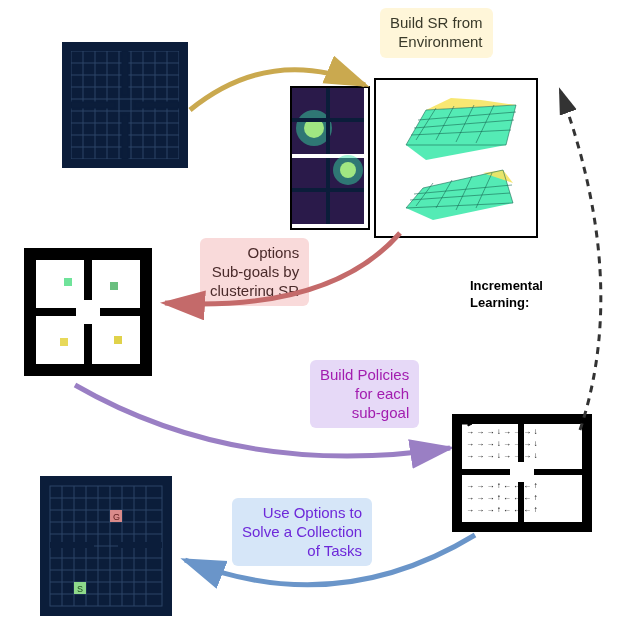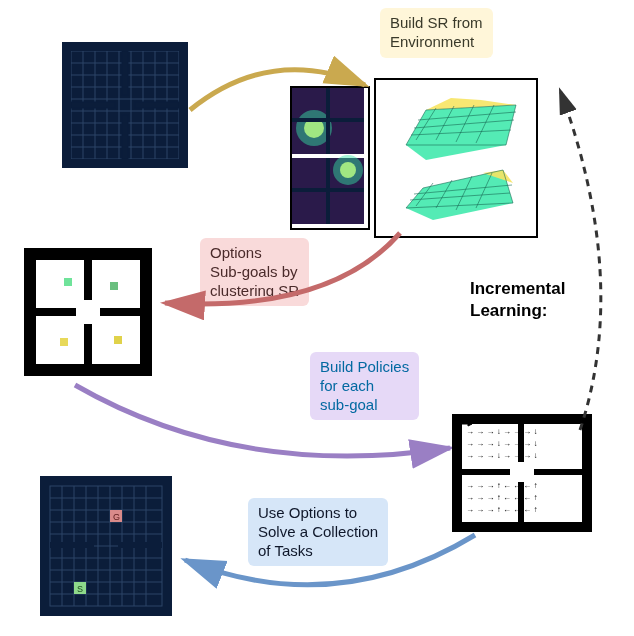--- a/index.html
+++ b/index.html
@@ -1,19 +1,19 @@
 <!DOCTYPE html>
 <html><head>
 <meta charset="utf-8">
 <style>
   body{margin:0;padding:0;width:634px;height:636px;background:#fff;font-family:Arial,Helvetica,sans-serif;position:relative;overflow:hidden}
-  .label{position:absolute;padding:6px 10px;border-radius:6px;font-size:15px;text-align:left;line-height:1.25}
+  .label{position:absolute;padding:6px 10px;border-radius:6px;font-size:15px;text-align:right;line-height:1.25}
   .grid{position:absolute;background:#0b1d3a}
   svg.arrow{position:absolute;overflow:visible;pointer-events:none}
-  .annot{position:absolute;font-size:17px;line-height:1.3}
+  .annot{position:absolute;font-size:13px;line-height:1.3}
 </style>
 </head>
 <body>
 
 <div class="grid" style="left:62px;top:42px;width:126px;height:126px">
   <svg width="126" height="126">
     <rect x="0" y="0" width="126" height="126" fill="#0b1d3a"></rect>
     <g stroke="#2d4566" stroke-width="1">
 
       <rect x="9" y="9" width="108" height="108" fill="none"></rect>
@@ -128,21 +128,21 @@
     <rect x="48" y="0" width="8" height="40" fill="#000"></rect>
       <rect x="48" y="64" width="8" height="40" fill="#000"></rect>
 
     <rect x="28" y="18" width="8" height="8" fill="#6fe39a"></rect>
     <rect x="74" y="22" width="8" height="8" fill="#6abf7f"></rect>
     <rect x="24" y="78" width="8" height="8" fill="#e8d95a"></rect>
     <rect x="78" y="76" width="8" height="8" fill="#e0d24a"></rect>
   </svg>
 </div>
 
-<div class="label" style="left:310px;top:352px;background:#e6d9f7;color:#0369a1;white-space:pre">Build Policies
+<div class="label" style="left:310px;top:360px;background:#e6d9f7;color:#a21caf;white-space:pre">Build Policies
 for each
 sub-goal</div>
 
 <svg class="arrow" style="left:60px;top:370px;width:400px;height:110px">
   <defs>
       <marker id="ah-v" markerWidth="10" markerHeight="10" refX="8" refY="3" orient="auto">
         <path d="M0,0 L9,3 L0,6 Z" fill="#9a7fc4"></path>
       </marker>
     </defs>
   <path d="M15,15 Q180,110 390,78" fill="none" stroke="#9a7fc4" stroke-width="5" marker-end="url(#ah-v)"></path>
@@ -167,21 +167,21 @@
       <text x="4" y="10">→ → → ↓  → → → ↓</text>
       <text x="4" y="22">→ → → ↓  → → → ↓</text>
       <text x="4" y="34">→ → → ↓  → → → ↓</text>
       <text x="4" y="64">→ → → ↑  ← ← ← ↑</text>
       <text x="4" y="76">→ → → ↑  ← ← ← ↑</text>
       <text x="4" y="88">→ → → ↑  ← ← ← ↑</text>
     </g>
   </svg>
 </div>
 
-<div class="label" style="left:248px;top:498px;background:#d6e6f8;color:#0f172a;white-space:pre">Use Options to
+<div class="label" style="left:232px;top:498px;background:#d6e6f8;color:#6d28d9;white-space:pre">Use Options to
 Solve a Collection
 of Tasks</div>
 
 <svg class="arrow" style="left:175px;top:520px;width:310px;height:100px">
   <defs>
       <marker id="ah-b" markerWidth="10" markerHeight="10" refX="8" refY="3" orient="auto">
         <path d="M0,0 L9,3 L0,6 Z" fill="#6a95c9"></path>
       </marker>
     </defs>
   <path d="M300,15 Q160,100 10,40" fill="none" stroke="#6a95c9" stroke-width="5" marker-end="url(#ah-b)"></path>

